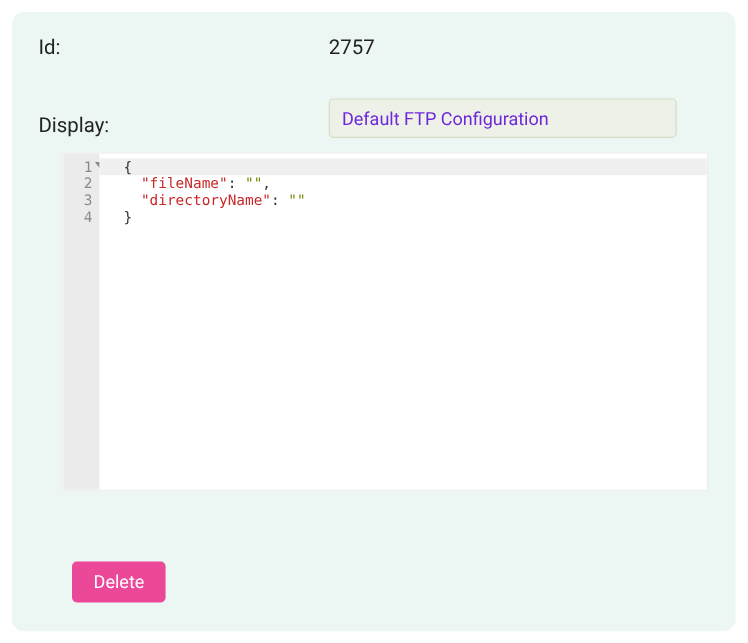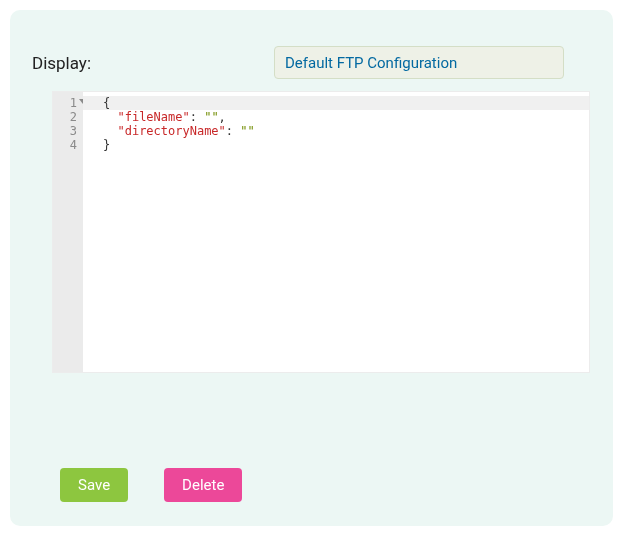--- a/index.html
+++ b/index.html
@@ -28,33 +28,33 @@
       color: #222;
       font-weight: 400;
       flex-shrink: 0;
     }
     .form-value {
       font-size: 17px;
       color: #222;
       font-weight: 400;
     }
     .row-display {
-      align-items: center;
+      align-items: flex-end;
       margin-bottom: 12px;
       margin-top: 12px;
     }
     .display-input {
       width: 290px;
       height: 33px;
       background: #eef1e7;
       border: 1px solid #d4dec6;
       border-radius: 4px;
       padding: 0 10px;
       font-size: 15px;
-      color: #0369a1;
+      color: #6d28d9;
       font-family: inherit;
       outline: none;
     }
     .editor-wrap {
       margin-left: 20px;
       width: 538px;
       height: 282px;
       border: 1px solid #ececec;
       background: #ffffff;
       display: flex;
@@ -129,20 +129,24 @@
       font-family: inherit;
     }
     .btn-save { background: #8dc63f; }
     .btn-delete { background: #ec4899; }
   </style>
 </head>
 <body>
 
 <div class="panel">
 
+  <div class="form-row">
+    <div class="form-label">Id:</div>
+    <div class="form-value">2757</div>
+  </div>
 
   <div class="form-row">
   </div>
 
   <div class="form-row row-display">
     <div class="form-label">Display:</div>
     <input type="text" class="display-input" value="Default FTP Configuration" style="">
   </div>
 
   <div class="editor-wrap">
@@ -155,17 +159,16 @@
     <div class="code-area">
       <div class="first-line-bg"></div>
       <div class="code-line"><span class="tok-brace">{</span></div>
       <div class="code-line"><span>  </span><span class="tok-key">"fileName"</span><span class="tok-colon">: </span><span class="tok-string">""</span><span class="tok-comma">,</span></div>
       <div class="code-line"><span>  </span><span class="tok-key">"directoryName"</span><span class="tok-colon">: </span><span class="tok-string">""</span></div>
       <div class="code-line"><span class="tok-brace">}</span></div>
     </div>
   </div>
 
   <div class="button-row">
-    <button class="btn btn-save">Save</button>
     <button class="btn btn-delete">Delete</button>
   </div>
 
 </div>
 
 </body></html>

